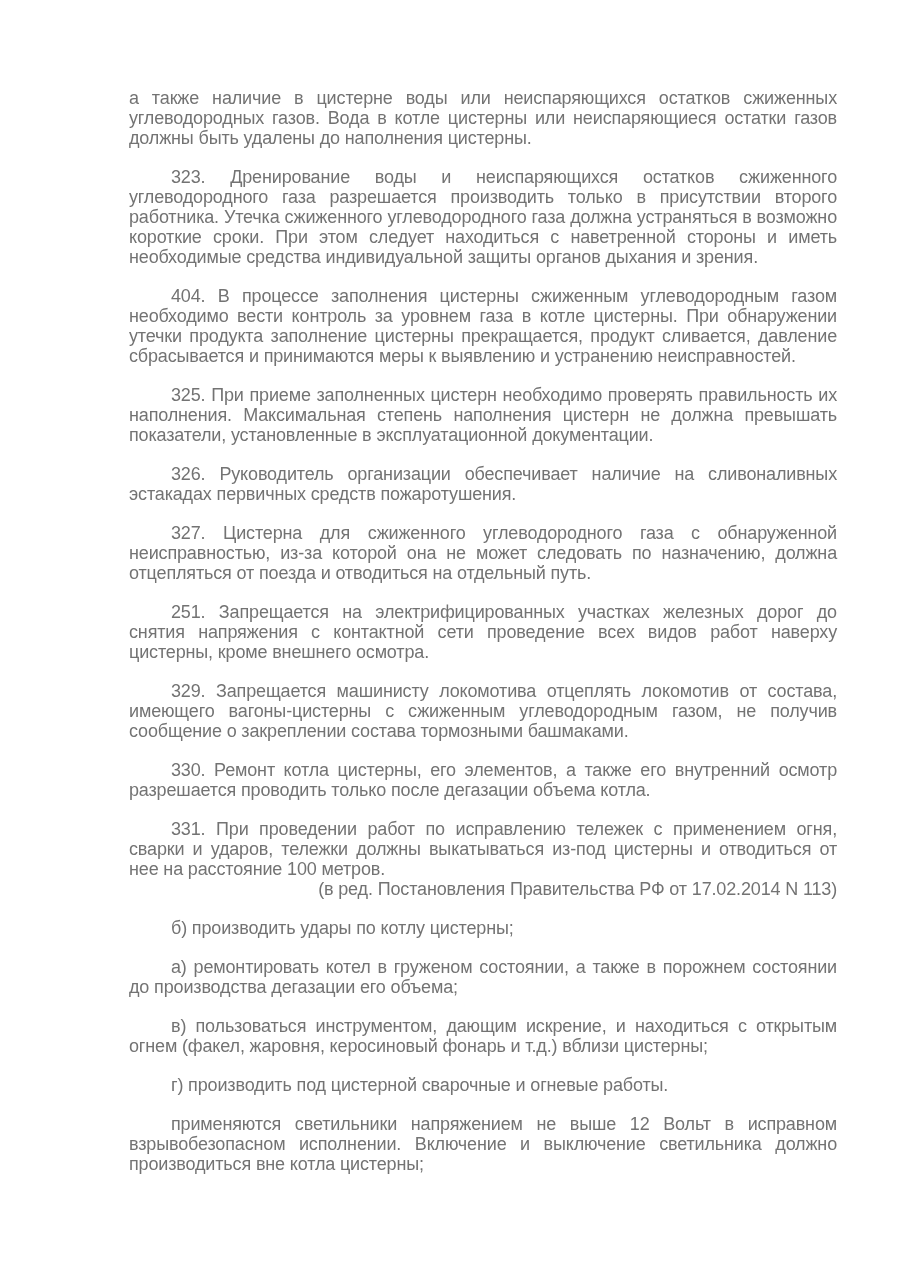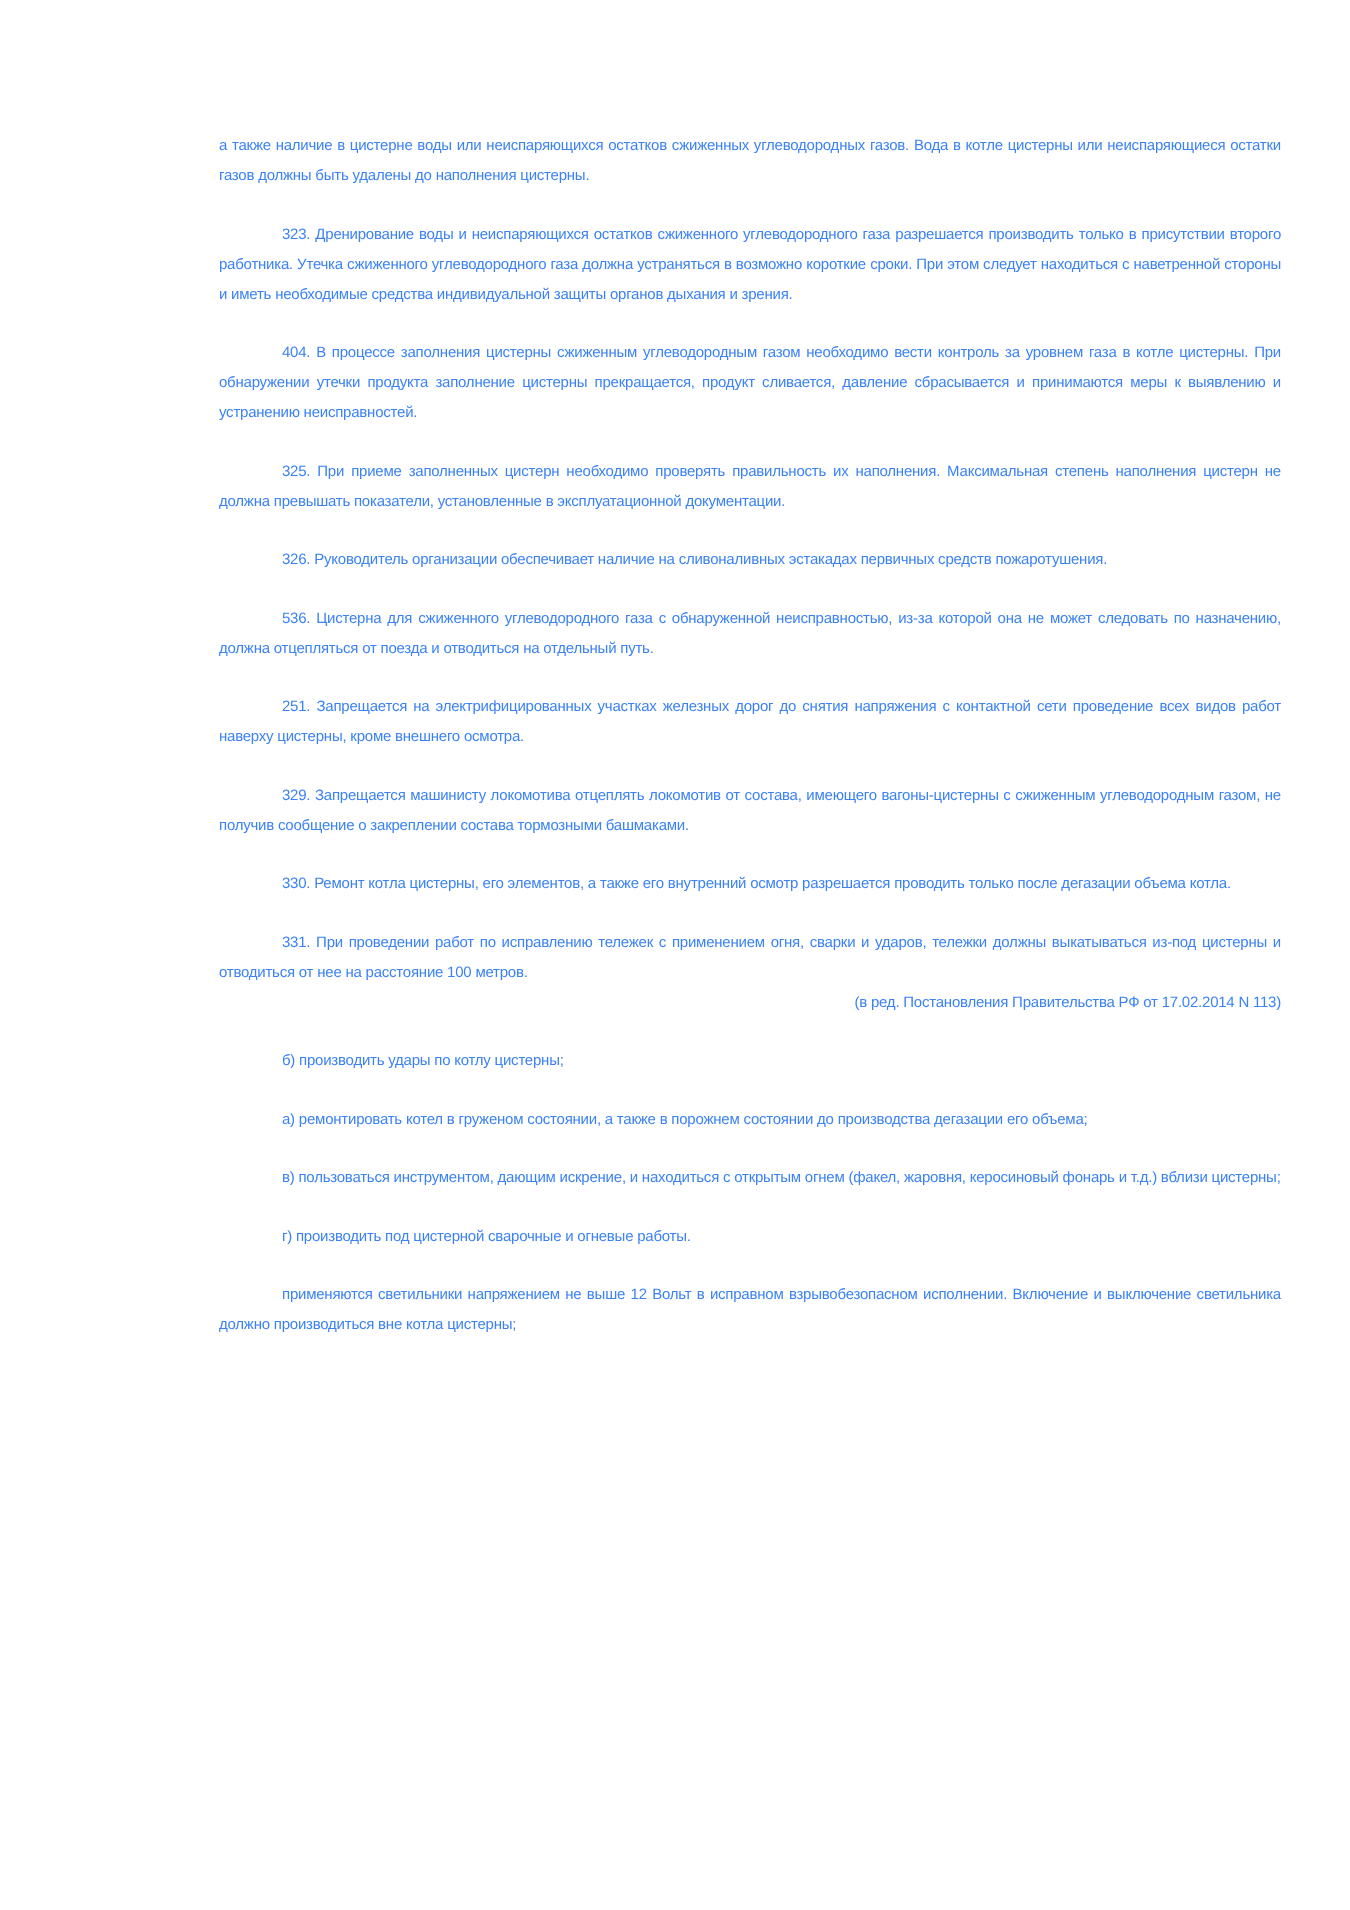--- a/index.html
+++ b/index.html
@@ -1,44 +1,44 @@
 <!DOCTYPE html>
 <html><head>
 <meta charset="utf-8">
 <style>
   html, body { margin: 0; padding: 0; background: #ffffff; }
   body { width: 900px; height: 1273px; position: relative; overflow: hidden; }
   .page {
     position: absolute;
-    left: 146px;
+    left: 129px;
     top: 88px;
     width: 708px;
     font-family: "Liberation Sans", sans-serif;
-    font-size: 10px;
+    font-size: 18px;
     line-height: 20px;
-    color: #3b82f6;
+    color: #737373;
     letter-spacing: -0.15px;
   }
   .para {
     margin: 0 0 19px 0;
     text-align: justify;
   }
   .para.indent { text-indent: 42px; }
   .para .note { display: block; text-indent: 0; text-align: right; }
 </style>
 </head>
 <body>
 
 <div class="page">
   <p class="para">а также наличие в цистерне воды или неиспаряющихся остатков сжиженных углеводородных газов. Вода в котле цистерны или неиспаряющиеся остатки газов должны быть удалены до наполнения цистерны.</p>
   <p class="para indent">323. Дренирование воды и неиспаряющихся остатков сжиженного углеводородного газа разрешается производить только в присутствии второго работника. Утечка сжиженного углеводородного газа должна устраняться в возможно короткие сроки. При этом следует находиться с наветренной стороны и иметь необходимые средства индивидуальной защиты органов дыхания и зрения.</p>
   <p class="para indent">404. В процессе заполнения цистерны сжиженным углеводородным газом необходимо вести контроль за уровнем газа в котле цистерны. При обнаружении утечки продукта заполнение цистерны прекращается, продукт сливается, давление сбрасывается и принимаются меры к выявлению и устранению неисправностей.</p>
   <p class="para indent">325. При приеме заполненных цистерн необходимо проверять правильность их наполнения. Максимальная степень наполнения цистерн не должна превышать показатели, установленные в эксплуатационной документации.</p>
   <p class="para indent">326. Руководитель организации обеспечивает наличие на сливоналивных эстакадах первичных средств пожаротушения.</p>
-  <p class="para indent">536. Цистерна для сжиженного углеводородного газа с обнаруженной неисправностью, из-за которой она не может следовать по назначению, должна отцепляться от поезда и отводиться на отдельный путь.</p>
+  <p class="para indent">327. Цистерна для сжиженного углеводородного газа с обнаруженной неисправностью, из-за которой она не может следовать по назначению, должна отцепляться от поезда и отводиться на отдельный путь.</p>
   <p class="para indent">251. Запрещается на электрифицированных участках железных дорог до снятия напряжения с контактной сети проведение всех видов работ наверху цистерны, кроме внешнего осмотра.</p>
   <p class="para indent">329. Запрещается машинисту локомотива отцеплять локомотив от состава, имеющего вагоны-цистерны с сжиженным углеводородным газом, не получив сообщение о закреплении состава тормозными башмаками.</p>
   <p class="para indent">330. Ремонт котла цистерны, его элементов, а также его внутренний осмотр разрешается проводить только после дегазации объема котла.</p>
   <div class="para indent">
     <span>331. При проведении работ по исправлению тележек с применением огня, сварки и ударов, тележки должны выкатываться из-под цистерны и отводиться от нее на расстояние 100 метров.</span>
     <span class="note">(в ред. Постановления Правительства РФ от 17.02.2014 N 113)</span>
   </div>
   <p class="para indent">б) производить удары по котлу цистерны;</p>
   <p class="para indent">а) ремонтировать котел в груженом состоянии, а также в порожнем состоянии до производства дегазации его объема;</p>
   <p class="para indent">в) пользоваться инструментом, дающим искрение, и находиться с открытым огнем (факел, жаровня, керосиновый фонарь и т.д.) вблизи цистерны;</p>

